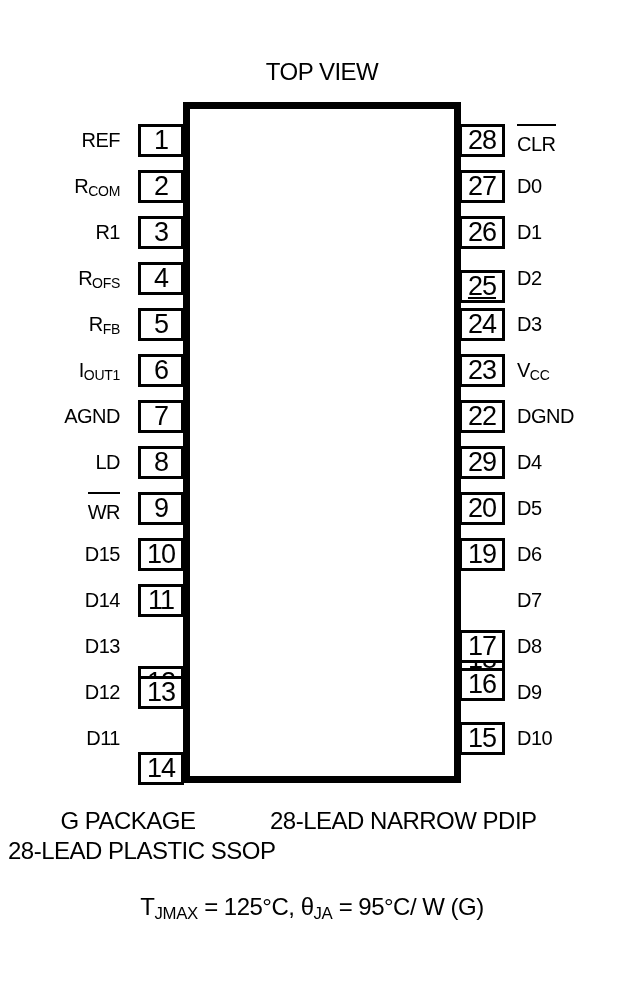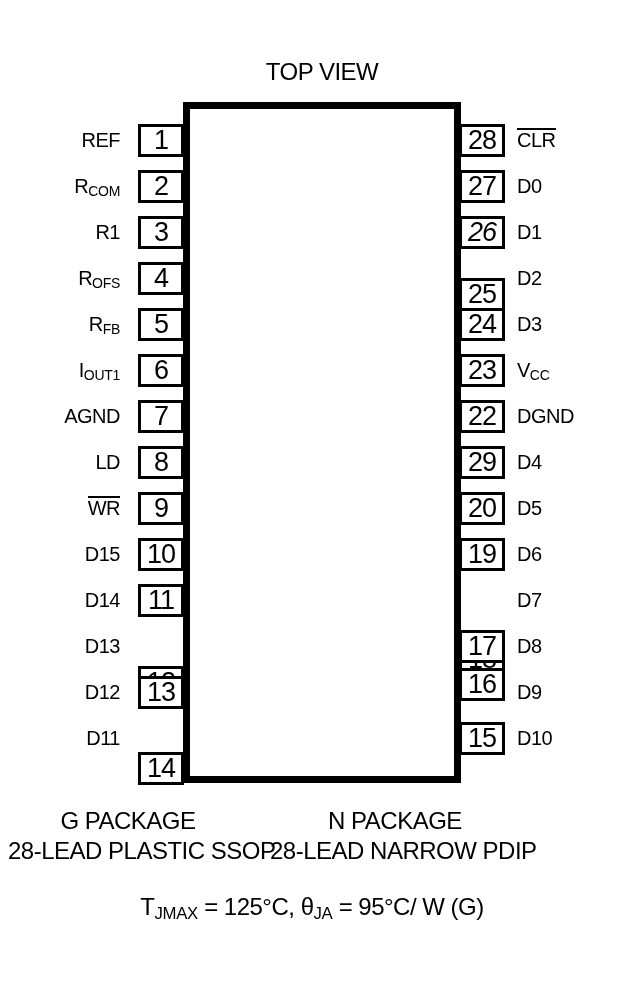--- a/index.html
+++ b/index.html
@@ -25,21 +25,21 @@
   }
   .pin-box.left  { left:138px; }
   .pin-box.right { left:459px; }
   .pin-label {
     position:absolute; height:33px; line-height:33px;
     font-size:20px; letter-spacing:-0.5px; white-space:nowrap;
   }
   .pin-label.left  { left:0px;  width:120px; text-align:right; }
   .pin-label.right { left:517px; width:125px; text-align:left; }
   .sub { font-size:70%; vertical-align:-0.22em; letter-spacing:-0.3px; }
-  .ovl { display:inline-block; border-top:2.5px solid var(--ink); padding-top:0; line-height:1.05; }
+  .ovl { display:inline-block; border-top:2.5px solid var(--ink); padding-top:8px; line-height:1.05; }
   .pkg {
     position:absolute; top:806px; text-align:center; font-size:24px;
     line-height:30px; letter-spacing:-0.5px; white-space:nowrap;
   }
   .pkg.g { left:8px;  width:240px; }
   .pkg.n { left:270px; width:250px; }
   .thermal {
     position:absolute; top:891px; left:0; width:624px; text-align:center;
     font-size:24px; line-height:31px; letter-spacing:-0.5px;
   }
@@ -77,23 +77,23 @@
       <div class="pin-box left" style="top: 630px; margin-top: 36px;">12</div>
       <div class="pin-label left" style="top: 630px;">D13</div>
       <div class="pin-box left" style="top: 676px;">13</div>
       <div class="pin-label left" style="top: 676px;">D12</div>
       <div class="pin-box left" style="top: 752px;">14</div>
       <div class="pin-label left" style="top: 722px;">D11</div>
       <div class="pin-box right" style="top: 124px;">28</div>
       <div class="pin-label right" style="top: 124px;"><span class="ovl">CLR</span></div>
       <div class="pin-box right" style="top: 170px;">27</div>
       <div class="pin-label right" style="top: 170px;">D0</div>
-      <div class="pin-box right" style="top: 216px; font-style: italic;">26</div>
+      <div class="pin-box right" style="top: 216px;">26</div>
       <div class="pin-label right" style="top: 216px;">D1</div>
-      <div class="pin-box right" style="top: 278px;">25</div>
+      <div class="pin-box right" style="top: 270px; text-decoration: underline;">25</div>
       <div class="pin-label right" style="top: 262px;">D2</div>
       <div class="pin-box right" style="top: 308px;">24</div>
       <div class="pin-label right" style="top: 308px;">D3</div>
       <div class="pin-box right" style="top: 354px;">23</div>
       <div class="pin-label right" style="top: 354px;">V<span class="sub">CC</span></div>
       <div class="pin-box right" style="top: 400px;">22</div>
       <div class="pin-label right" style="top: 400px;">DGND</div>
       <div class="pin-box right" style="top: 446px;">29</div>
       <div class="pin-label right" style="top: 446px;">D4</div>
       <div class="pin-box right" style="top: 492px;">20</div>
@@ -108,20 +108,19 @@
       <div class="pin-label right" style="top: 676px;">D9</div>
       <div class="pin-box right" style="top: 722px;">15</div>
       <div class="pin-label right" style="top: 722px;">D10</div>
     </div>
 
   <div class="pkg g">
     <div>G PACKAGE</div>
     <div>28-LEAD PLASTIC SSOP</div>
   </div>
   <div class="pkg n">
-    <div>N PACKAGE</div>
     <div>28-LEAD NARROW PDIP</div>
   </div>
 
   <div class="thermal">
     <div class="tline">T<span class="sub">JMAX</span> = 125°C, θ<span class="sub">JA</span> = 95°C/ W (G)</div>
   </div>
 </div>
 
 </body></html>

